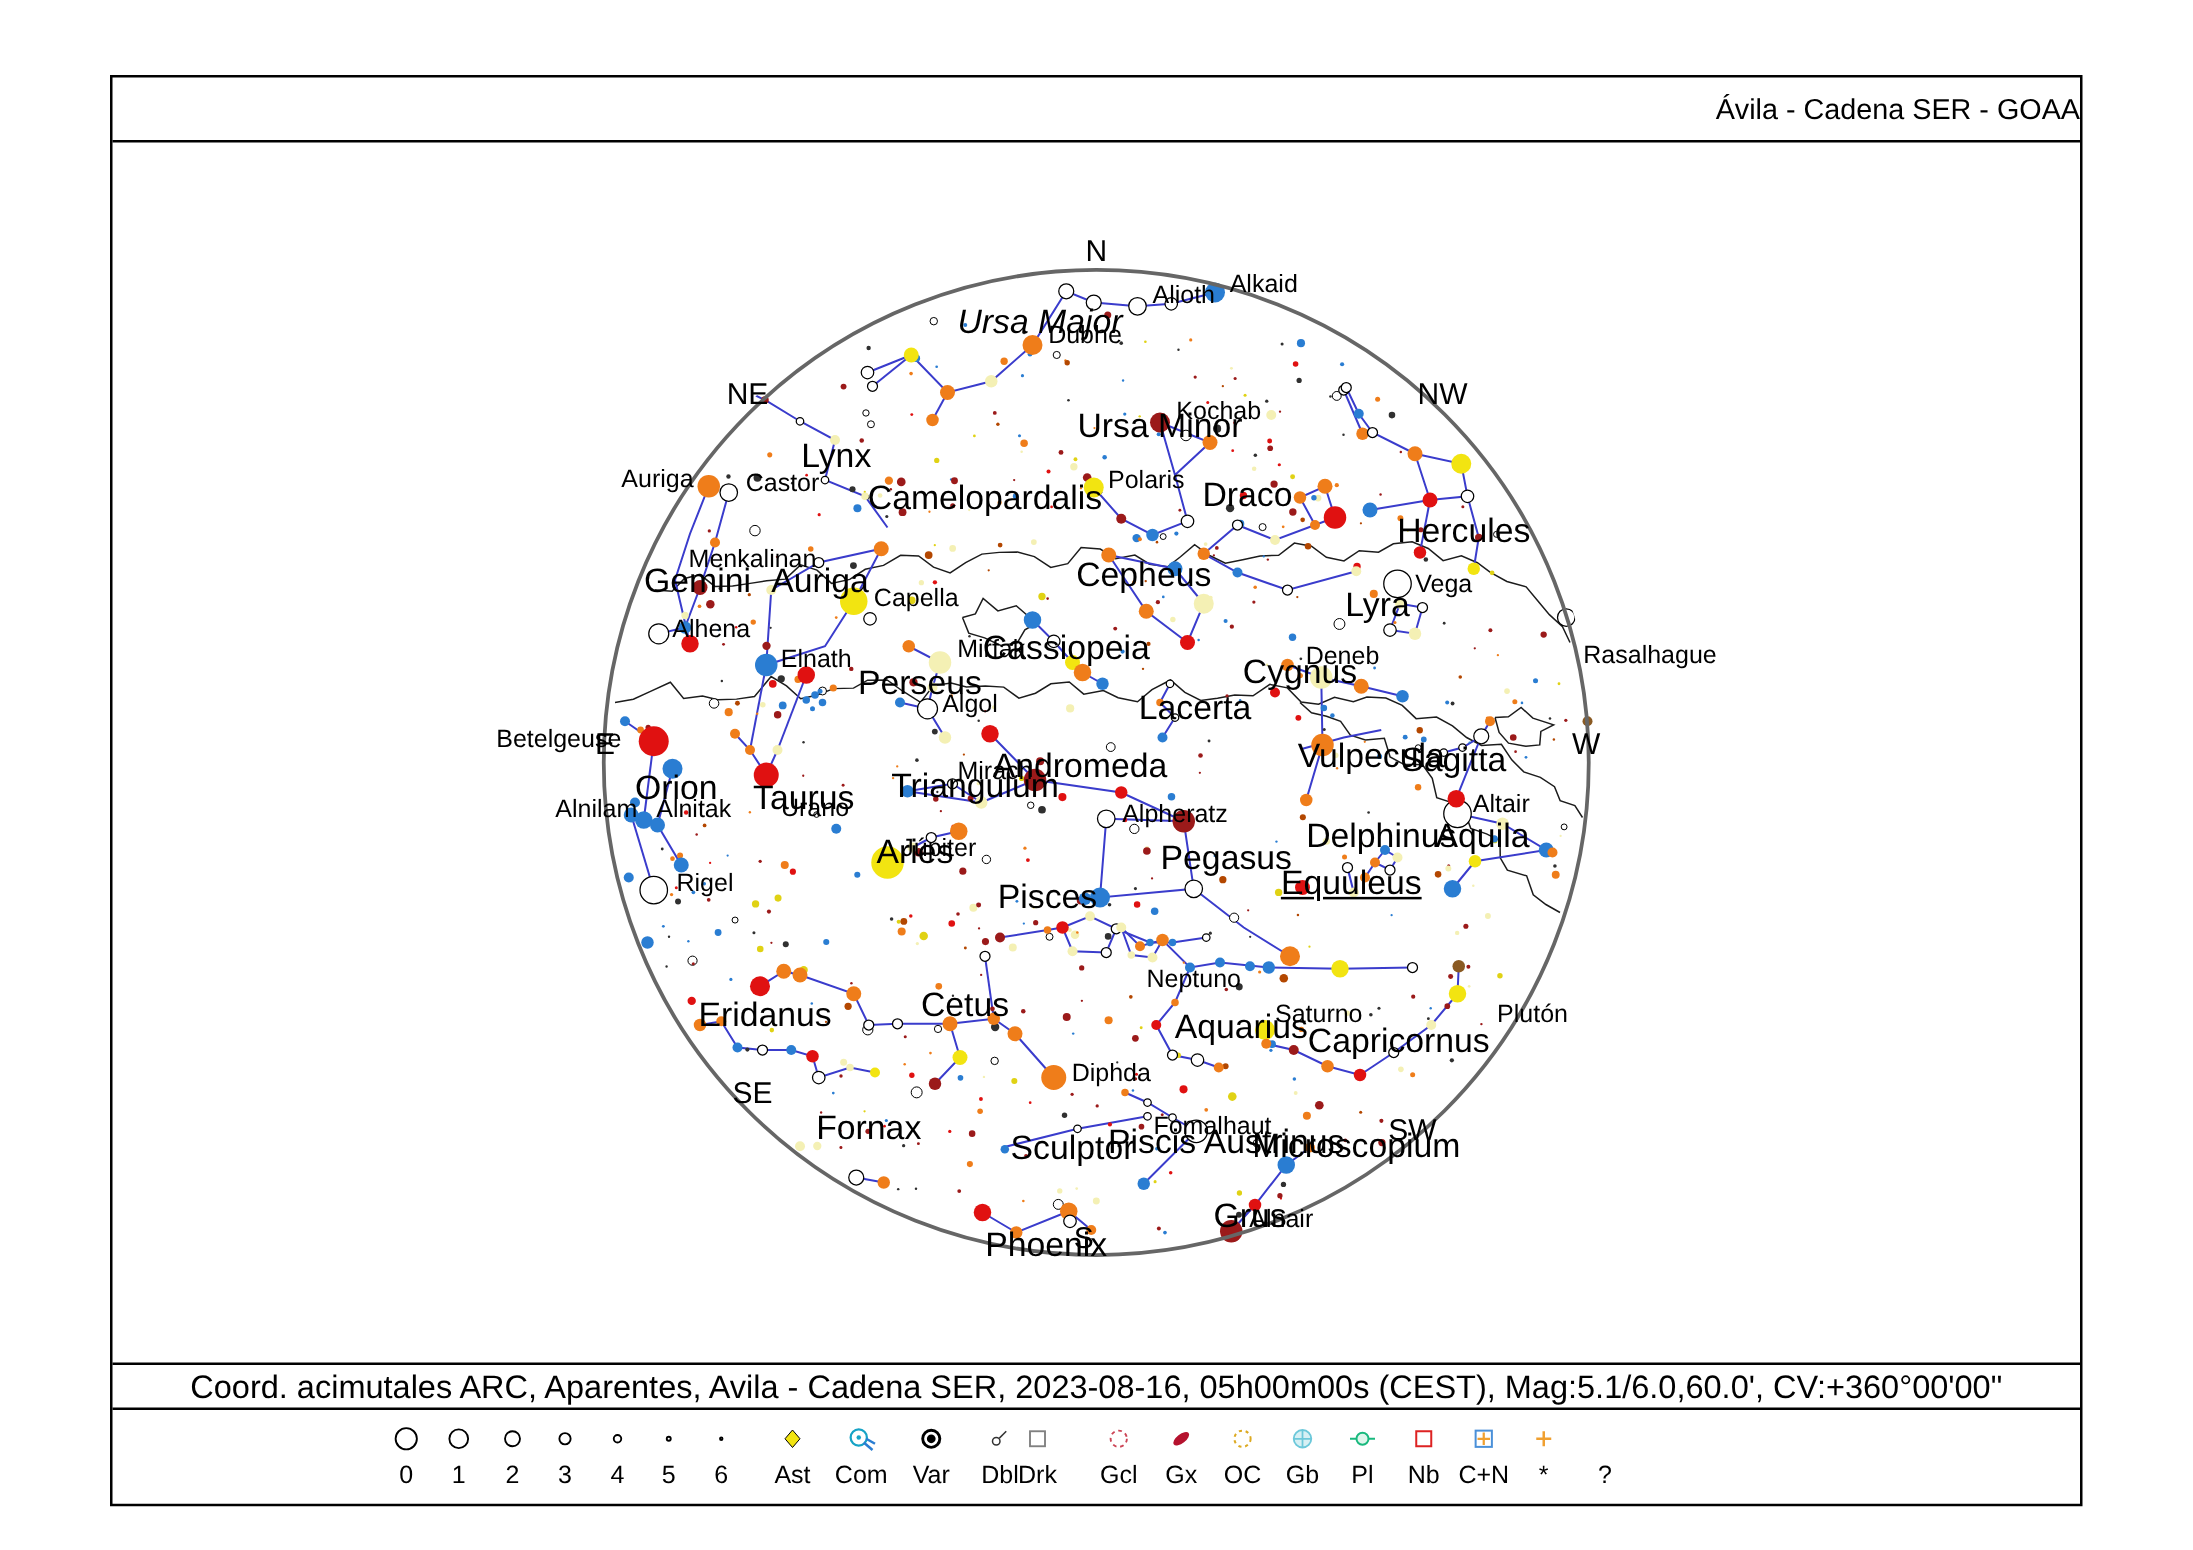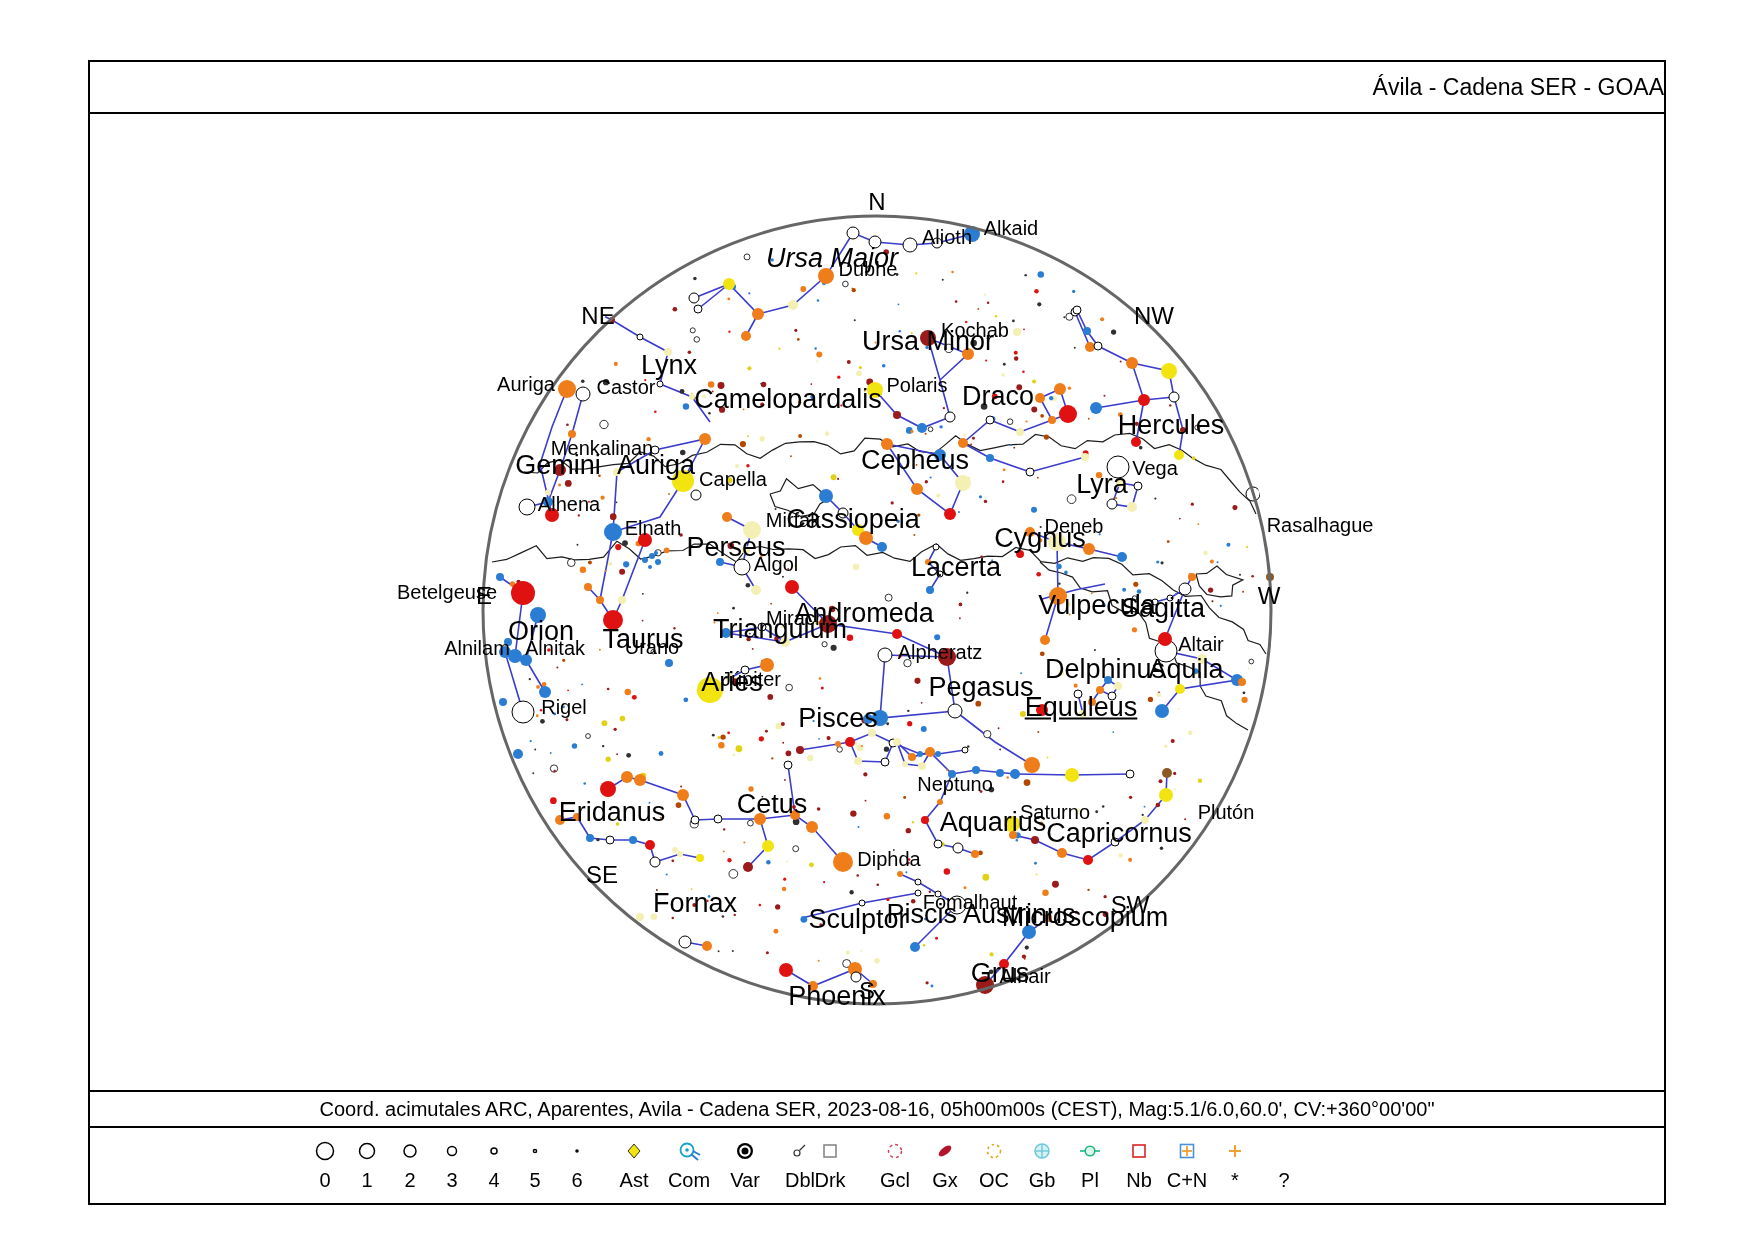--- a/index.html
+++ b/index.html
@@ -7,21 +7,21 @@
   .frame{position:absolute;left:88px;top:60px;width:1574px;height:1141px;border:2px solid #000;background:#fff;}
   .title-bar{height:50px;border-bottom:2px solid #000;display:flex;align-items:center;justify-content:flex-end;}
   .title-bar span{font-size:23px;}
   .sky-area{position:relative;height:976px;overflow:hidden;}
   .sky-area svg{position:absolute;left:0;top:0;}
   #labels{position:absolute;left:0;top:0;width:100%;height:100%;pointer-events:none;}
   .clabel{position:absolute;font-size:27px;white-space:nowrap;transform:translate(-50%,-50%);letter-spacing:0px;}
   .slabel{position:absolute;font-size:20px;white-space:nowrap;transform:translate(-50%,-50%);}
   .card{position:absolute;font-size:24px;white-space:nowrap;transform:translate(-50%,-50%);}
   .coord-bar{height:34px;border-top:2px solid #000;border-bottom:2px solid #000;display:flex;align-items:center;justify-content:center;}
-  .coord-bar span{font-size:20px;}
+  .coord-bar span{font-size:26px;}
   .legend-bar{position:relative;height:75px;}
   .legend-item{position:absolute;width:56px;margin-left:-28px;text-align:center;top:10px;}
   .legend-item .sym{display:block;margin:0 auto;}
   .legend-item .lab{display:block;font-size:20px;margin-top:1px;}
 </style>
 </head>
 <body>
 
 <div class="frame">
   <div class="title-bar">

